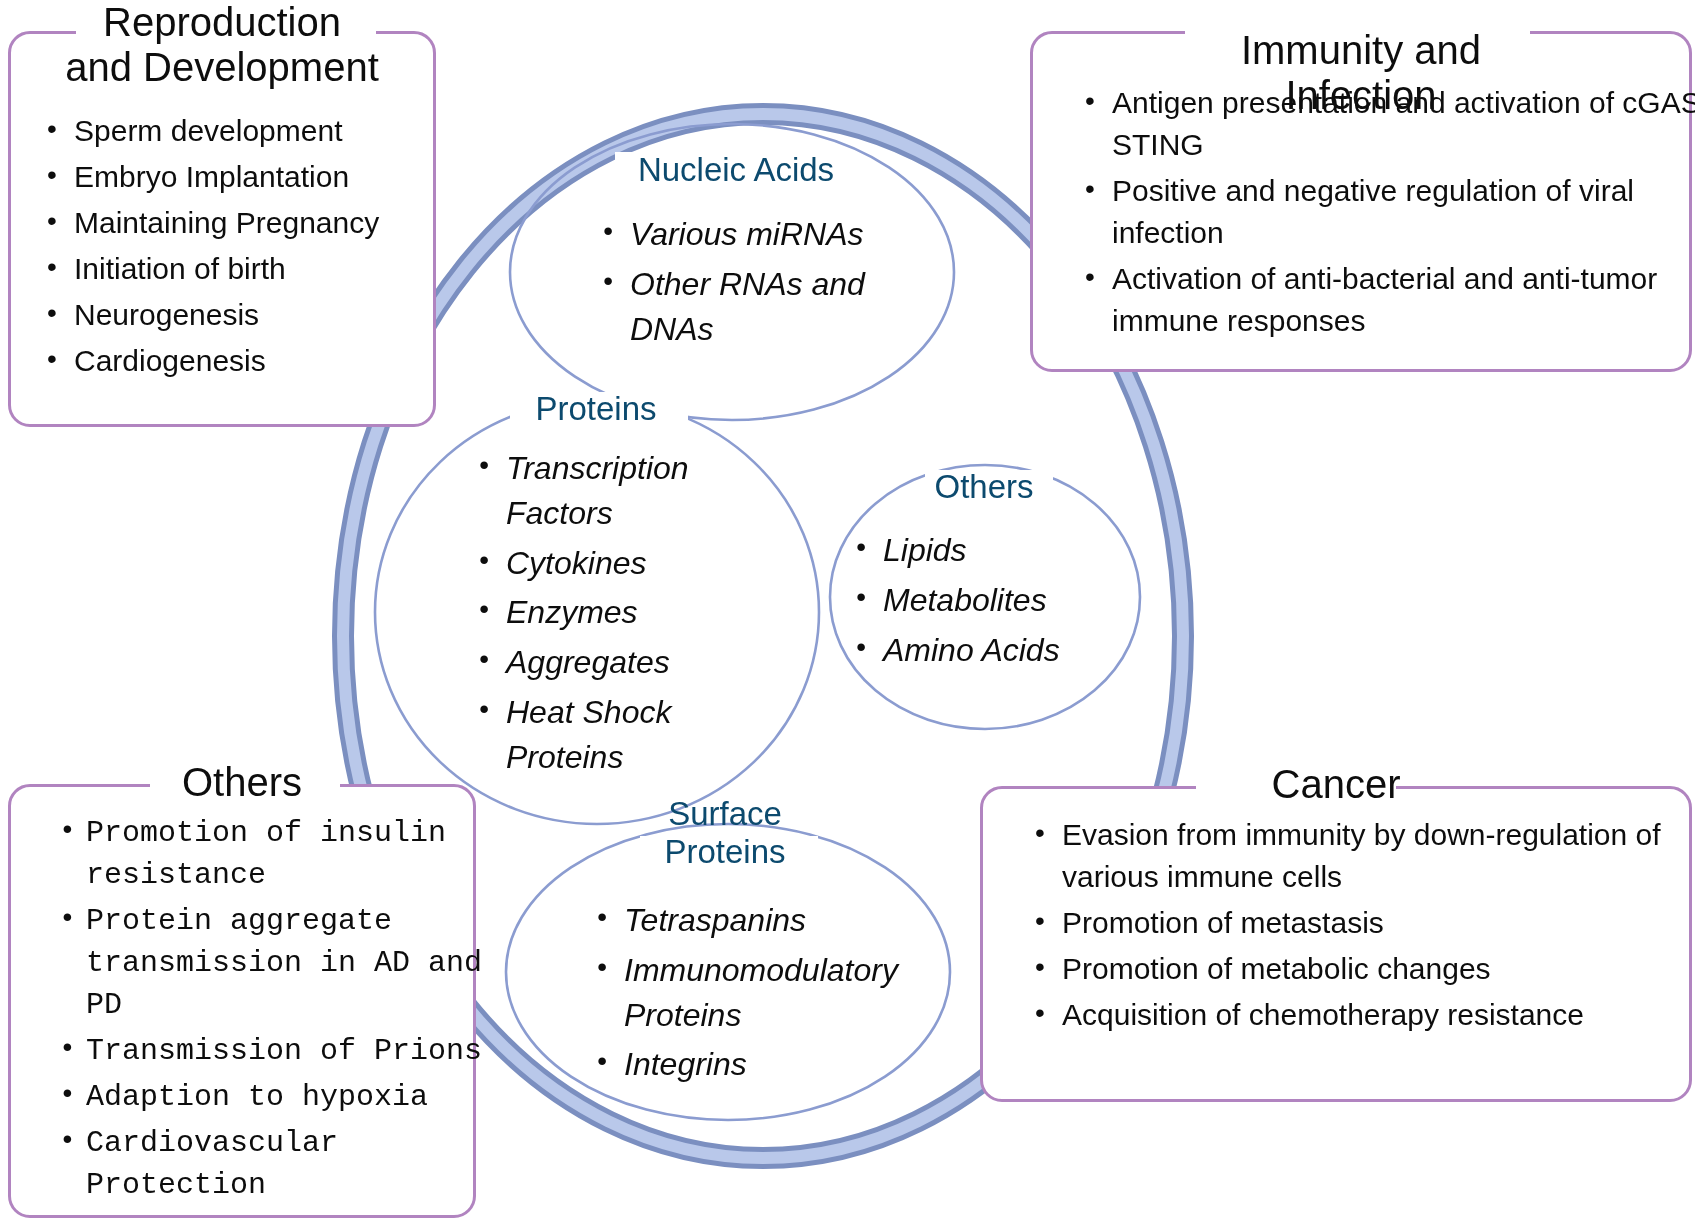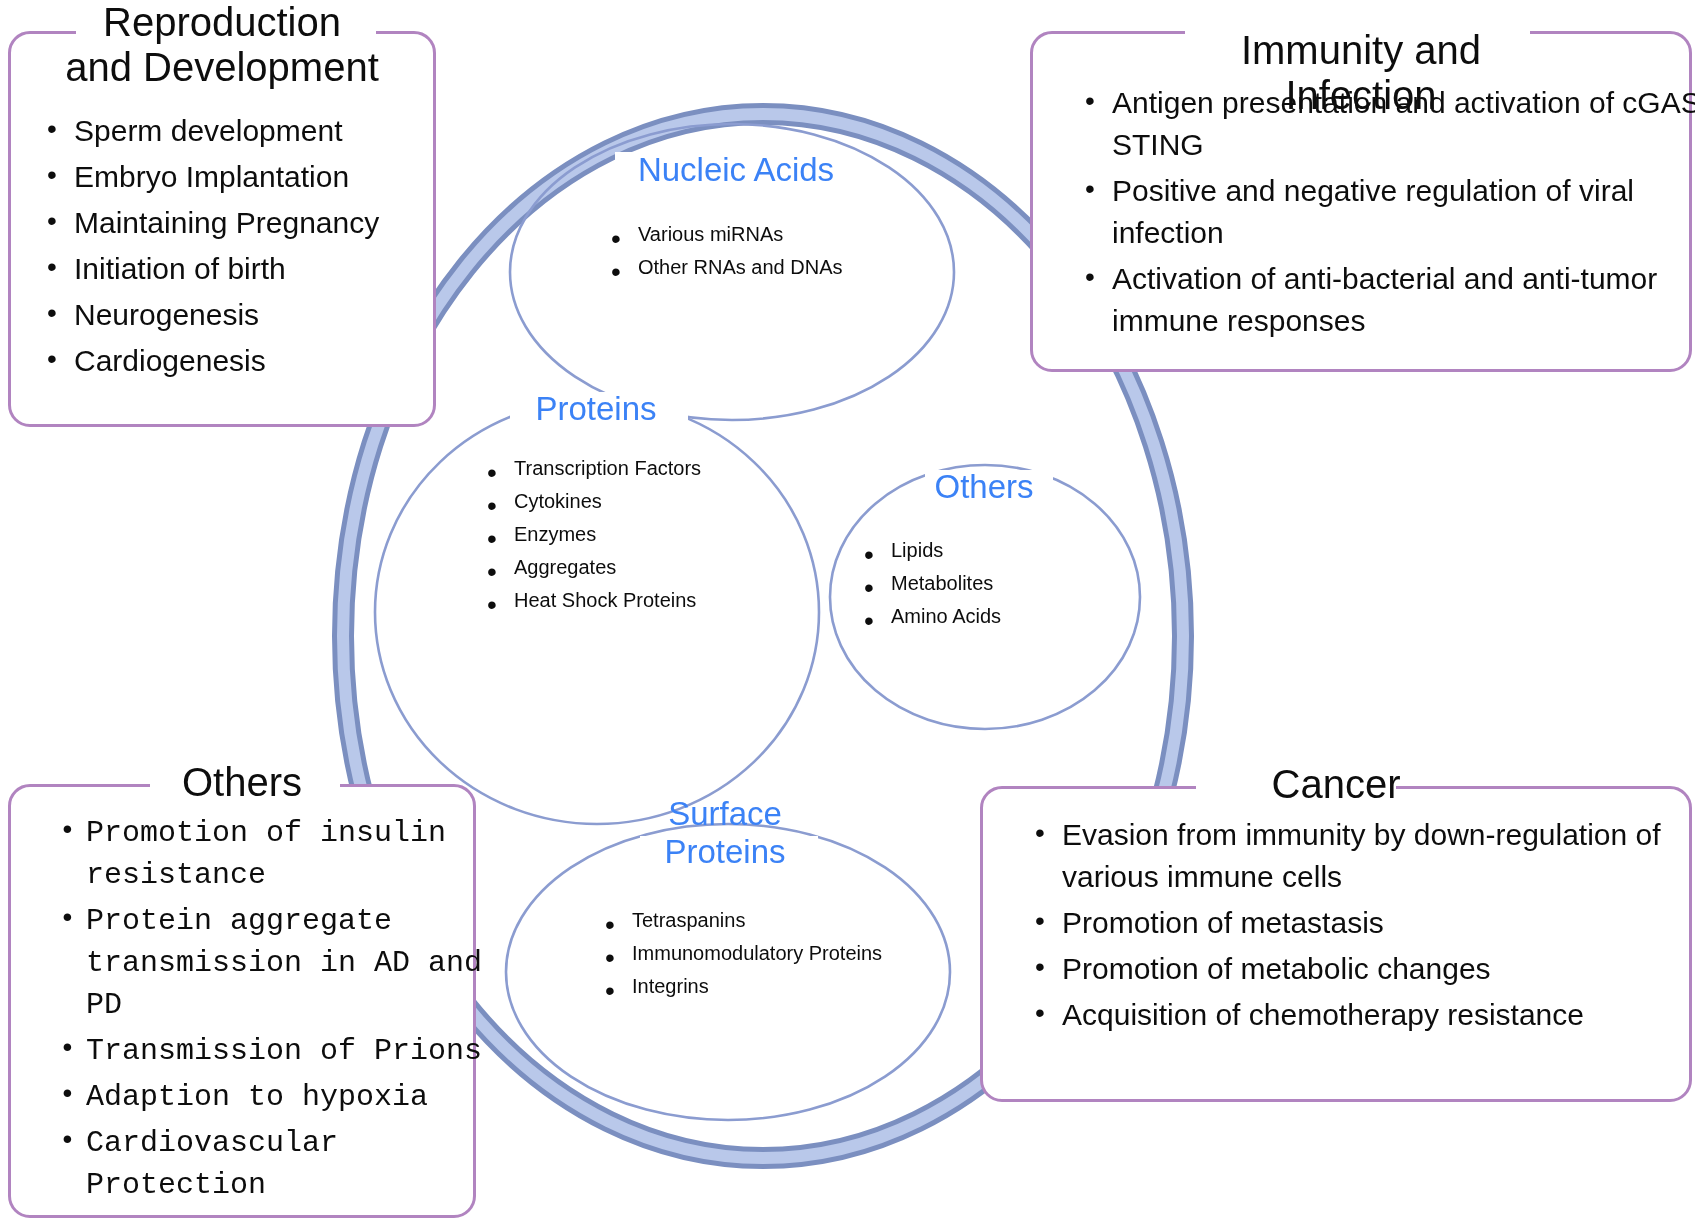--- a/index.html
+++ b/index.html
@@ -36,32 +36,33 @@
   }
 
   .content-group {
     position: absolute;
     z-index: 3;
   }
   .content-title {
     position: absolute;
     text-align: center;
     font-size: 33px;
-    color: #3b82f6;
+    color: #0c4a6e;
     line-height: 1.14;
     white-space: pre-line;
   }
   .content-list {
     position: absolute;
-    margin: 8px;
+    margin: 0;
     padding: 0 0 0 34px;
     list-style: none;
-    font-size: 20px;
+    font-size: 32px;
     color: #0d0d0d;
     line-height: 1.40;
+    font-style: italic;
   }
   .content-list li {
     position: relative;
     margin: 0 0 5px 0;
   }
   .content-list li::before {
     content: "\2022";
     position: absolute;
     left: -27px;
     top: -1px;

